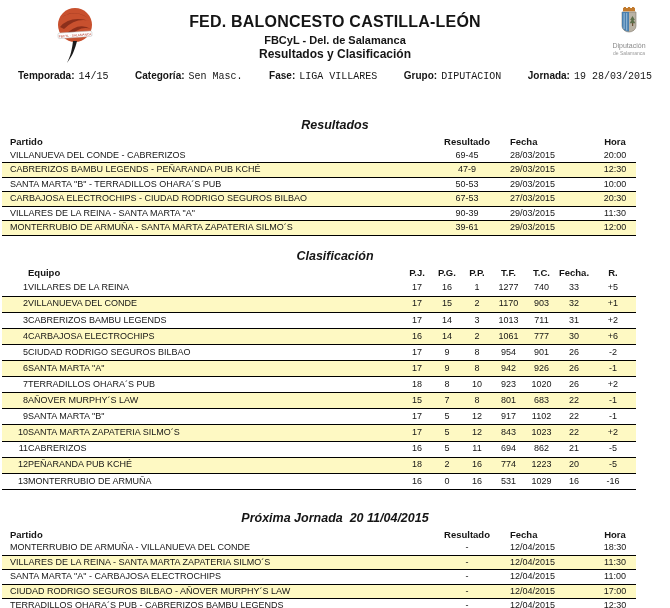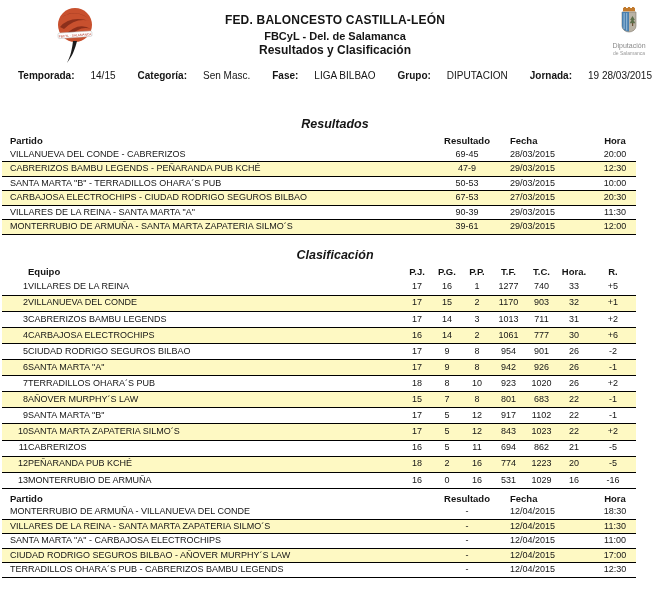--- a/index.html
+++ b/index.html
@@ -11,30 +11,30 @@
     font-family:"Liberation Sans", sans-serif;
     overflow:hidden;
   }
   
   .doc-header { position:relative; height:60px; }
   .logo-fbcyl { position:absolute; left:50px; top:5px; width:50px; height:58px; }
   .logo-dip { position:absolute; right:12px; top:7px; width:58px; text-align:center; }
   .logo-dip .cap1 { font-size:7px; color:#8a8a8a; line-height:8px; margin-top:1px; }
   .logo-dip .cap2 { font-size:5px; color:#9a9a9a; line-height:6px; }
   .titles { text-align:center; padding-top:13px; }
-  .t-fed { font-size:12px; font-weight:bold; letter-spacing:.2px; }
+  .t-fed { font-size:16px; font-weight:bold; letter-spacing:.2px; }
   .t-del { font-size:11px; font-weight:bold; margin-top:3px; }
   .t-sub { font-size:12px; font-weight:bold; margin-top:1px; }
   
   .meta {
     display:flex; justify-content:space-between;
     margin:10px 18px 0 18px; font-size:10px; white-space:nowrap;
   }
   .meta .lbl { font-weight:bold; }
-  .meta .val { font-weight:normal; margin-left:16px; }
+  .meta .val { font-weight:normal; margin-left:4px;font-family:Liberation Mono, monospace; }
   
   .section-title { text-align:center; font-size:12.5px; font-weight:bold;font-style:italic; }
   .sec-results .section-title   { margin-top:36px; }
   .sec-standings .section-title { margin-top:13px; }
   .sec-next .section-title      { margin-top:21px; }
   table {
     width:634px; margin:3px 0 0 2px;
     border-collapse:collapse; table-layout:fixed;
     border-bottom:1px solid #000;
   }
@@ -92,21 +92,21 @@
         <rect x="16" y="16" width="1.2" height="3" fill="#6b5234"></rect>
       </svg>
       <div class="cap1">Diputación</div>
       <div class="cap2">de Salamanca</div>
     </div>
   </header>
 
   <div class="meta">
     <span><span class="lbl">Temporada:</span><span class="val">14/15</span></span>
     <span><span class="lbl">Categoría:</span><span class="val">Sen Masc.</span></span>
-    <span><span class="lbl">Fase:</span><span class="val">LIGA BILBAO</span></span>
+    <span><span class="lbl">Fase:</span><span class="val">LIGA VILLARES</span></span>
     <span><span class="lbl">Grupo:</span><span class="val">DIPUTACION</span></span>
     <span><span class="lbl">Jornada:</span><span class="val">19 28/03/2015</span></span>
   </div>
 
   <section class="sec-results">
     <div class="section-title">Resultados</div>
     <table>
       <thead>
         <tr>
           <th class="c-match">Partido</th>
@@ -161,21 +161,21 @@
     <table>
       <thead>
         <tr>
           <th class="c-pos"></th>
           <th class="c-team">Equipo</th>
           <th class="c-pj">P.J.</th>
           <th class="c-pg">P.G.</th>
           <th class="c-pp">P.P.</th>
           <th class="c-tf">T.F.</th>
           <th class="c-tc">T.C.</th>
-          <th class="c-ptos">Hora.</th>
+          <th class="c-ptos">Fecha.</th>
           <th class="c-r">R.</th>
         </tr>
       </thead>
       <tbody>
           <tr>
             <td class="c-pos">1</td>
             <td class="c-team">VILLARES DE LA REINA</td>
             <td class="c-pj">17</td>
             <td class="c-pg">16</td>
             <td class="c-pp">1</td>
@@ -314,20 +314,21 @@
             <td class="c-tf">531</td>
             <td class="c-tc">1029</td>
             <td class="c-ptos">16</td>
             <td class="c-r">-16</td>
           </tr>
         </tbody>
     </table>
   </section>
 
   <section class="sec-next">
+    <div class="section-title">Próxima Jornada&nbsp; 20 11/04/2015</div>
     <table>
       <thead>
         <tr>
           <th class="c-match">Partido</th>
           <th class="c-result">Resultado</th>
           <th class="c-date">Fecha</th>
           <th class="c-time">Hora</th>
         </tr>
       </thead>
       <tbody>

